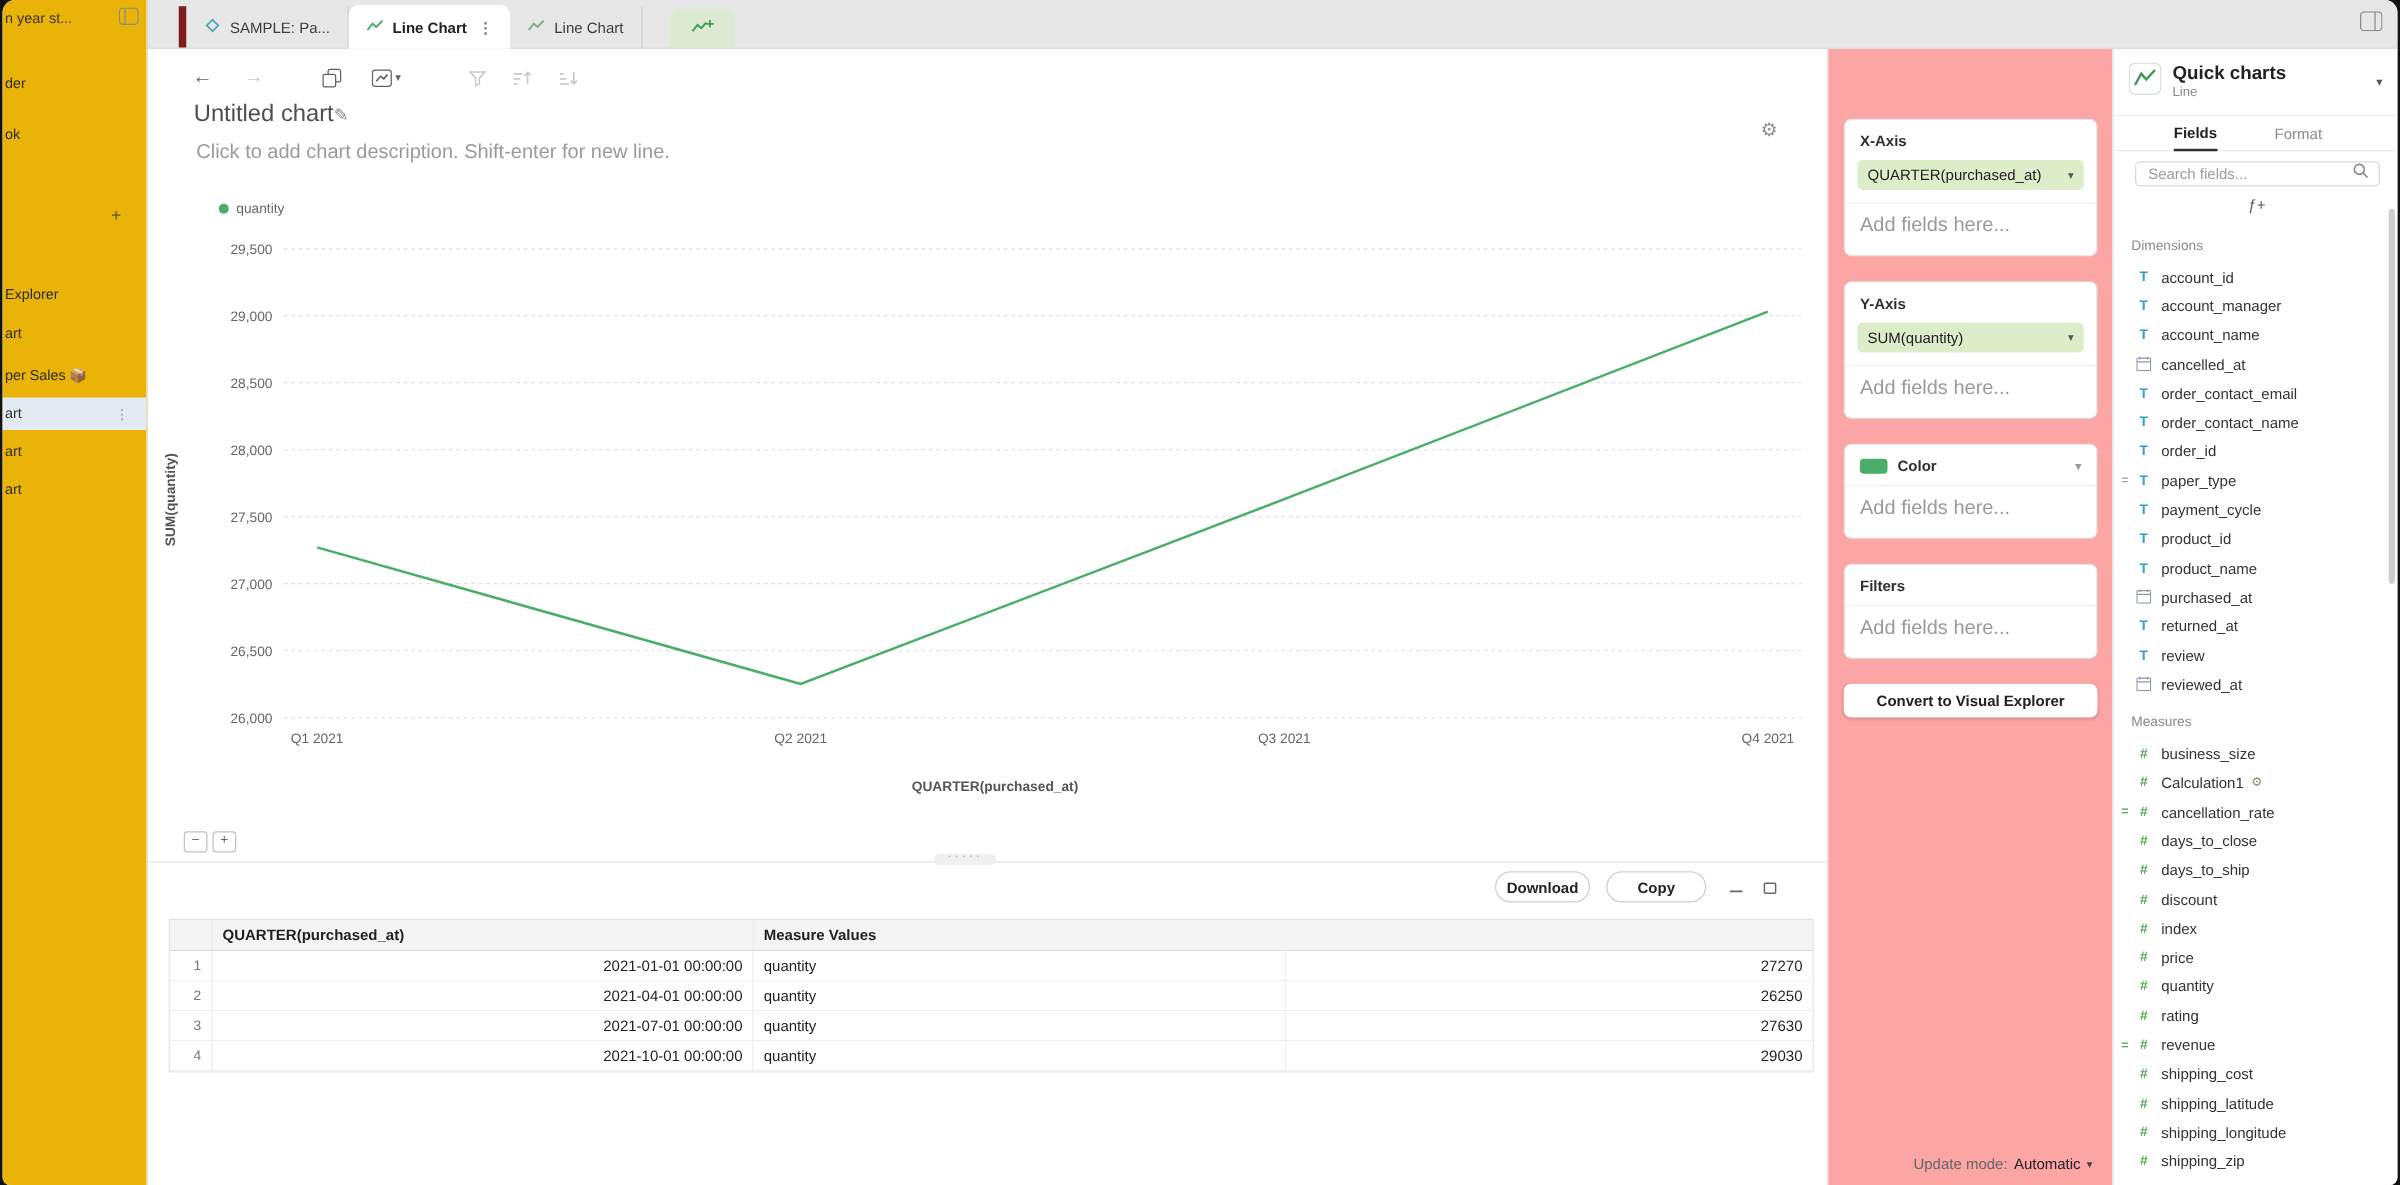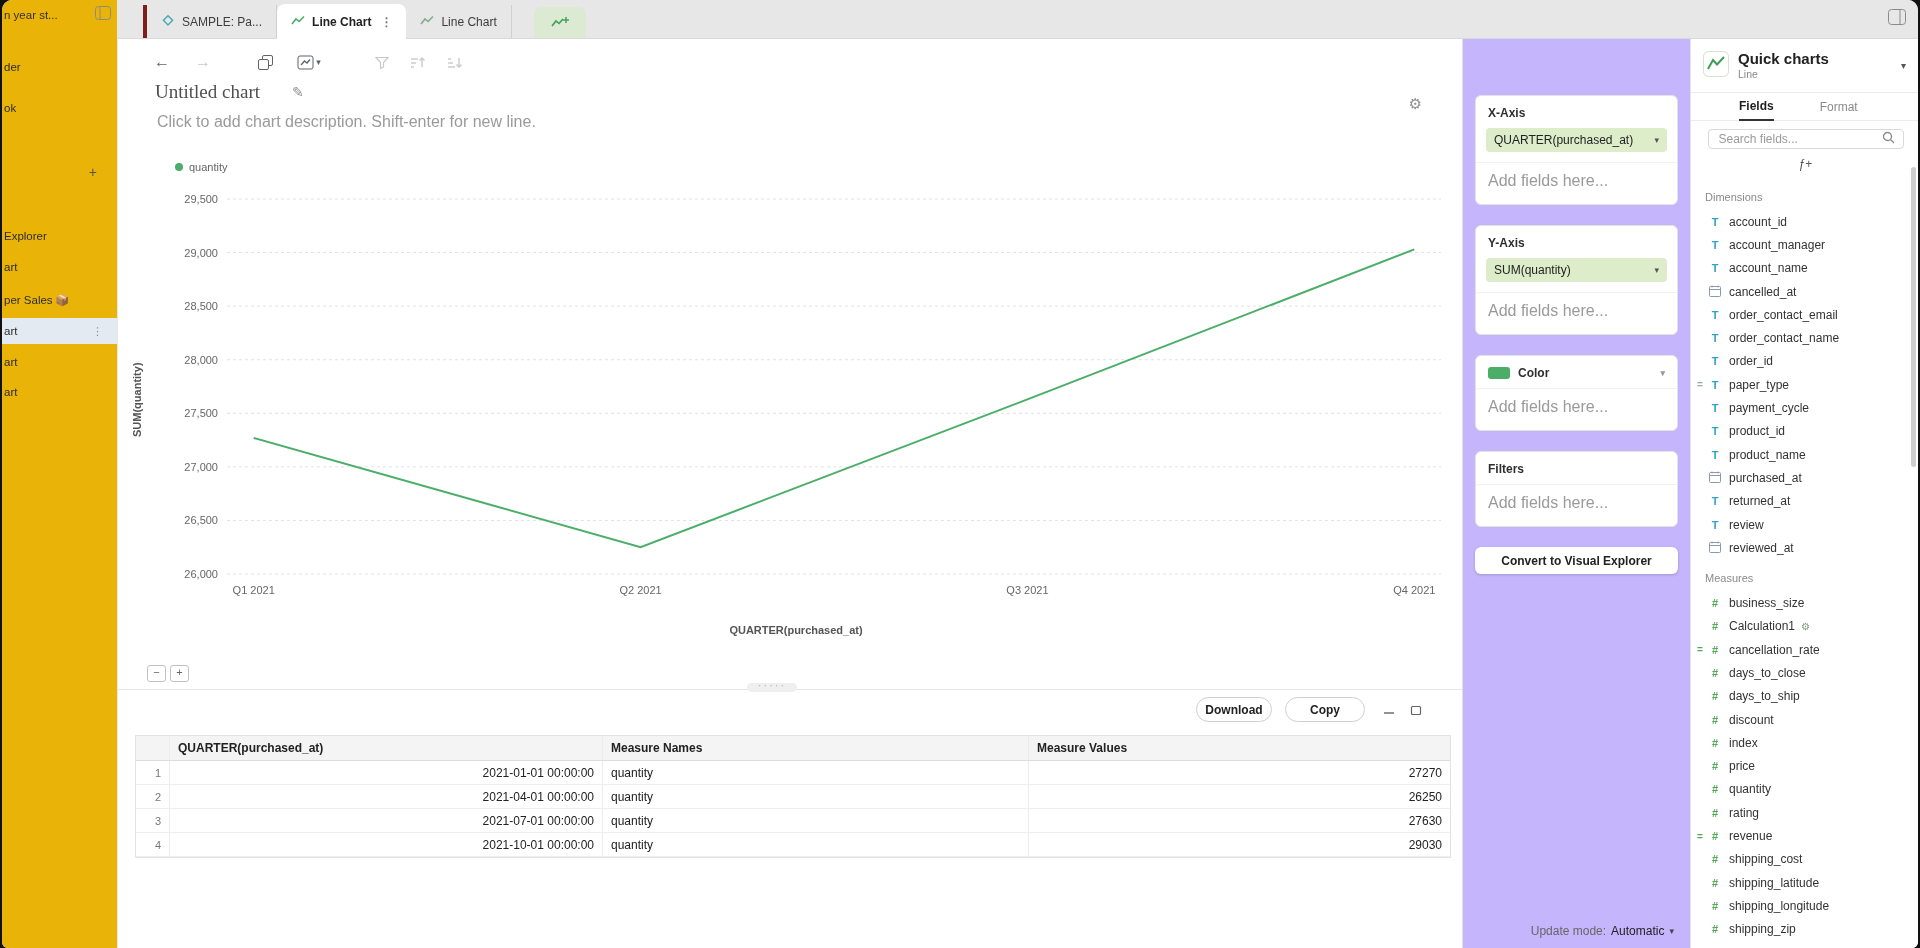--- a/index.html
+++ b/index.html
@@ -13,34 +13,34 @@
   .sb-toggle{position:absolute;right:6px;top:6px;}
   .srow{position:absolute;left:0;width:115px;height:26px;display:flex;align-items:center;font-size:11.5px;color:#2c2c2c;white-space:nowrap;overflow:hidden;padding-left:2px;box-sizing:border-box;}
   .srow.sel{background:#e4eaf2;}
   .srow .kebab{position:absolute;right:14px;color:#8a8a8a;font-size:11px;}
   .sb-add{position:absolute;right:20px;top:164px;color:#555;font-size:14px;cursor:pointer;}
 
   
   .topbar{position:absolute;left:115px;right:0;top:0;height:39px;background:#e7e7e7;border-bottom:1px solid #d9d9d9;box-sizing:border-box;display:flex;align-items:flex-end;z-index:4;}
   .tabs{display:flex;align-items:flex-end;padding-left:26px;height:100%;}
   .tab{height:33px;display:flex;align-items:center;gap:7px;padding:0 14px;font-size:12px;color:#3d3d3d;white-space:nowrap;}
-  .tab.inactive1{border-left:4px solid #7f1d1d;}
+  .tab.inactive1{border-left:6px solid #7f1d1d;}
   .tab.inactive2{border-right:1px solid #cfcfcf;}
   .tab.active{background:#fff;border-radius:8px 8px 0 0;height:35px;margin-bottom:-1px;position:relative;z-index:3;font-weight:700;color:#222;}
   .tab .kebab{color:#777;font-size:12px;margin-left:2px;}
   .newtab{height:31px;margin-left:22px;background:#dcead3;border-radius:8px 8px 0 0;display:flex;align-items:center;padding:0 17px;}
   .panel-toggle{position:absolute;right:12px;top:9px;}
 
   
   .main{position:absolute;left:115px;top:39px;width:1345px;height:909px;background:#fff;overflow:hidden;}
   .tb-ic{position:absolute;top:10px;width:26px;height:26px;display:flex;align-items:center;justify-content:center;}
   .glyph-ic{font-size:16px;color:#5f6368;}
   .glyph-ic.dis{color:#c9c9c9;}
   .caret-sm{font-size:9px;color:#5f6368;margin-left:2px;}
-  .chart-title{position:absolute;left:38px;top:42px;font-size:19px;color:#4f4f4f;display:flex;align-items:center;gap:32px;font-family:Liberation Serif, serif;}
+  .chart-title{position:absolute;left:38px;top:42px;font-size:19px;color:#4f4f4f;display:flex;align-items:center;gap:0;}
   .chart-title .pencil{font-size:14px;color:#8a8a8a;}
   .chart-desc{position:absolute;left:40px;top:74px;font-size:16px;color:#9a9a9a;}
   .gear-top{position:absolute;right:40px;top:56px;font-size:15px;color:#8f8f8f;}
   .legend{position:absolute;left:58px;top:122px;display:flex;align-items:center;gap:6px;font-size:11px;color:#666;}
   .legend .dot{width:8px;height:8px;border-radius:50%;background:#4aae68;display:inline-block;}
   .ylabel{position:absolute;left:14px;top:398px;transform:rotate(-90deg);transform-origin:left top;font-size:11px;font-weight:700;color:#555;white-space:nowrap;}
   .chart-box{position:absolute;left:24px;top:152px;width:1310px;}
   .chart-box svg{display:block;}
   .gridline{stroke:#e2e2e2;stroke-width:1;stroke-dasharray:3 3;}
   .ytick{font-size:11px;fill:#666;text-anchor:end;}
@@ -57,21 +57,21 @@
   .trow{display:flex;height:23px;border-bottom:1px solid #eeeeee;align-items:center;background:#fff;}
   .trow.thead{background:#f4f4f4;font-weight:700;border-bottom:1px solid #dddddd;height:24px;}
   .cell{height:100%;display:flex;align-items:center;box-sizing:border-box;padding:0 8px;border-right:1px solid #ececec;overflow:hidden;white-space:nowrap;}
   .c0{width:34px;justify-content:flex-end;color:#777;font-size:11px;}
   .c1{width:433px;}
   .c2{width:426px;}
   .c3{flex:1;border-right:none;}
   .ra{justify-content:flex-end;}
 
   
-  .config{position:absolute;left:1460px;top:39px;width:228px;height:909px;background:#c4b5fd;box-sizing:border-box;padding:56px 12px 13px 12px;border-left:1px solid #e0e0e0;}
+  .config{position:absolute;left:1460px;top:39px;width:228px;height:909px;background:#fca5a5;box-sizing:border-box;padding:56px 12px 13px 12px;border-left:1px solid #e0e0e0;}
   .card{background:#fff;border:1px solid #e3e3e3;border-radius:6px;margin-bottom:20px;overflow:hidden;}
   .card-title{font-size:12px;font-weight:700;color:#2f2f2f;padding:10px 12px 8px;display:flex;align-items:center;gap:8px;}
   .card-title .spacer{flex:1;}
   .card-title .chev{font-size:9px;color:#999;}
   .pill{margin:0 10px 10px;background:#ddedca;border-radius:4px;padding:5px 8px;font-size:12px;color:#222;display:flex;align-items:center;}
   .pill .spacer{flex:1;}
   .pill .caret{font-size:9px;color:#555;}
   .addzone{border-top:1px solid #f1f1f1;color:#9a9a9a;font-size:16px;padding:9px 12px 14px;}
   .swatch{width:22px;height:12px;border-radius:3px;background:#4aae68;display:inline-block;}
   .convert-btn{height:27px;border-radius:6px;background:#fff;box-shadow:0 1px 3px rgba(0,0,0,0.18);font-size:12px;font-weight:700;color:#222;display:flex;align-items:center;justify-content:center;margin-top:4px;}
@@ -286,21 +286,20 @@
     <span class="miniico" style="left:1290px">
       <svg width="14" height="14">
           <rect x="2.5" y="3.5" width="9" height="8" rx="1" fill="none" stroke="#666" stroke-width="1.2"></rect>
         </svg>
     </span>
 
     <div class="rtable">
       <div class="trow thead">
         <div class="cell c0"></div>
         <div class="cell c1">QUARTER(purchased_at)</div>
-        <div class="cell c2">Measure Names</div>
         <div class="cell c3">Measure Values</div>
       </div>
       <div class="trow">
         <div class="cell c0">1</div>
         <div class="cell c1 ra">2021-01-01 00:00:00</div>
         <div class="cell c2">quantity</div>
         <div class="cell c3 ra">27270</div>
       </div>
       <div class="trow">
         <div class="cell c0">2</div>

